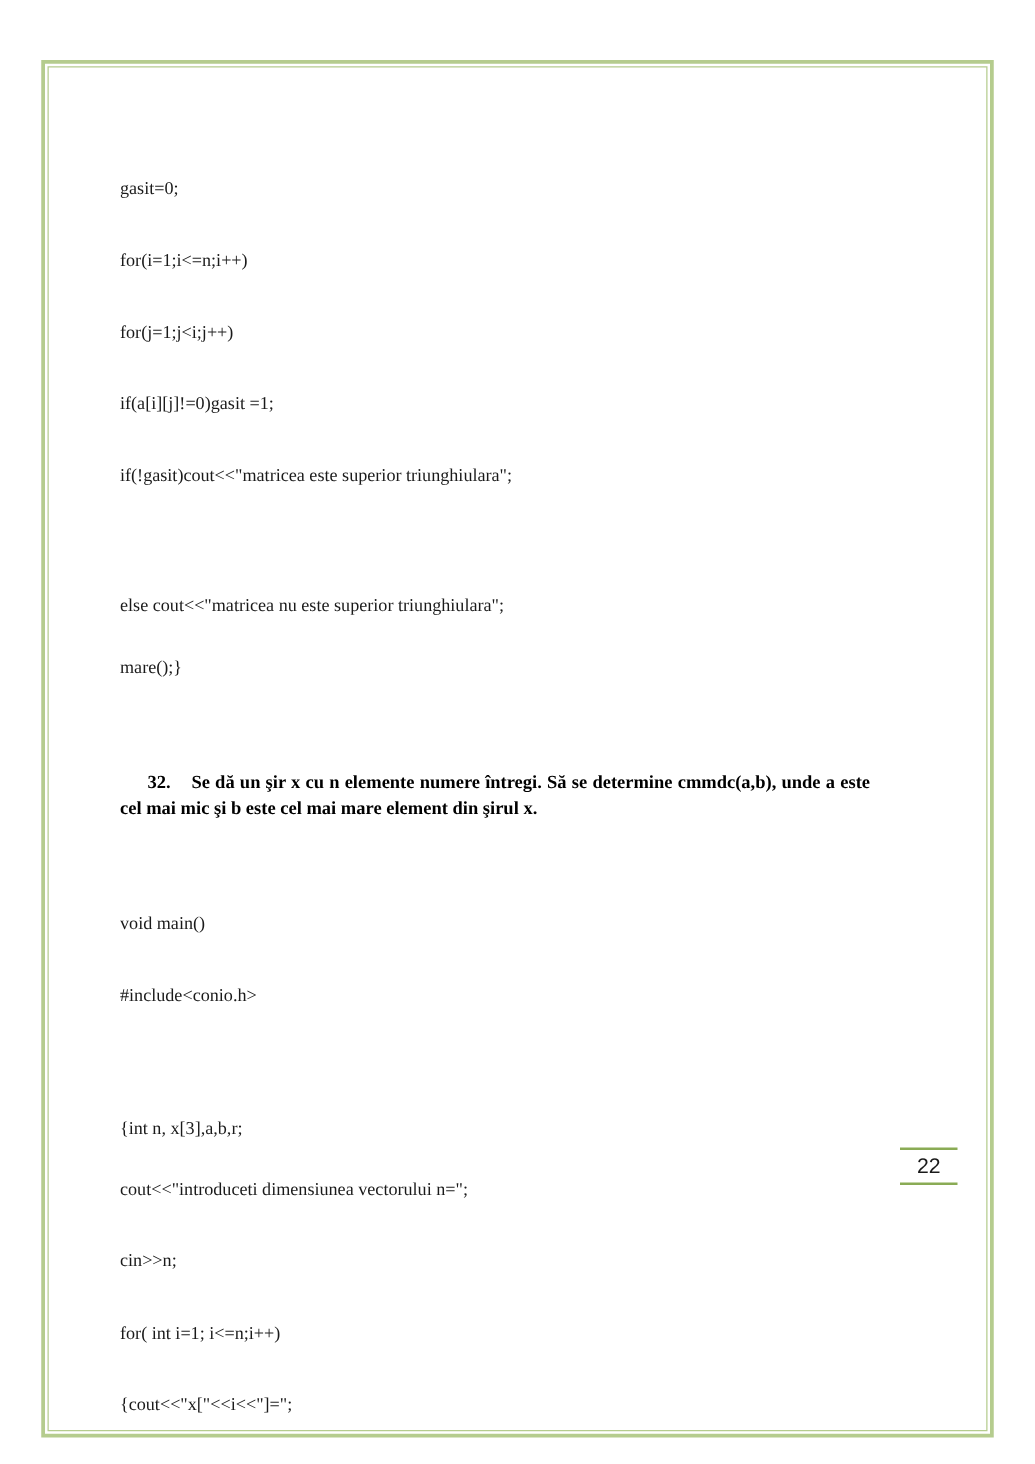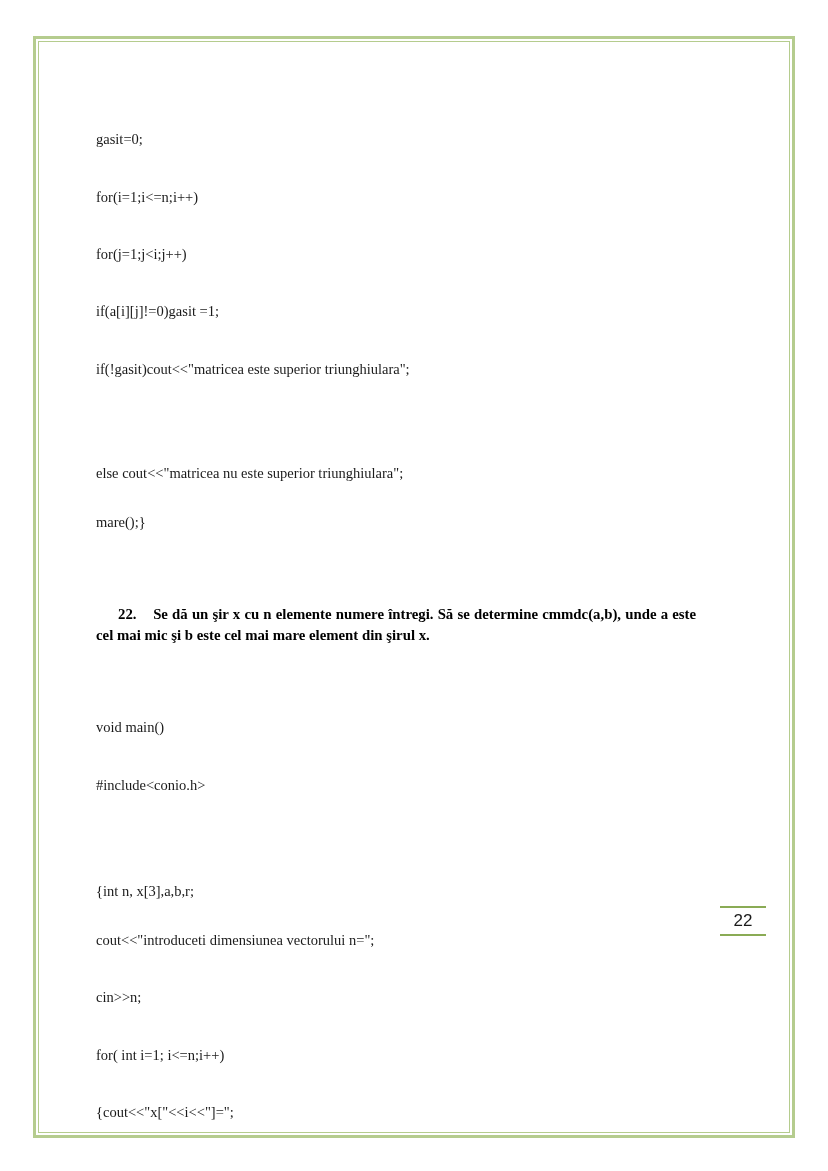--- a/index.html
+++ b/index.html
@@ -10,21 +10,21 @@
   body {
     width: 828px;
     height: 1171px;
     font-family: "Liberation Serif", serif;
     color: #000000;
     position: relative;
     overflow: hidden;
   }
   .page {
     position: absolute;
-    left: 0; top: 0;
+    left: 0; top: 12px;
     width: 828px;
     height: 1006px;
     background: #ffffff;
   }
   
   .frame-outer {
     position: absolute;
     left: 33px;
     top: 36px;
     width: 762px;
@@ -111,21 +111,21 @@
       <span class="code-line">if(a[i][j]!=0)gasit =1;</span>
       <span class="code-line">if(!gasit)cout&lt;&lt;"matricea este superior triunghiulara";</span>
       <div style="height:9px"></div>
       <span class="code-line">else cout&lt;&lt;"matricea nu este superior triunghiulara";</span>
       <span class="code-line overlap-up">mare();}</span>
     </div>
 
     <div class="spacer-lg"></div>
 
     <div class="problem indent-para">
-      <span class="num">22.</span>
+      <span class="num">32.</span>
       &nbsp;&nbsp;&nbsp;<span>Se dă un şir x cu n elemente numere întregi. Să se determine cmmdc(a,b), unde a este cel mai mic şi b este cel mai mare element din şirul x.</span>
     </div>
 
     <div class="spacer-lg"></div>
 
     <div class="code-block">
       <span class="code-line">void main()</span>
       <span class="code-line">#include&lt;conio.h&gt;</span>
     </div>
 

